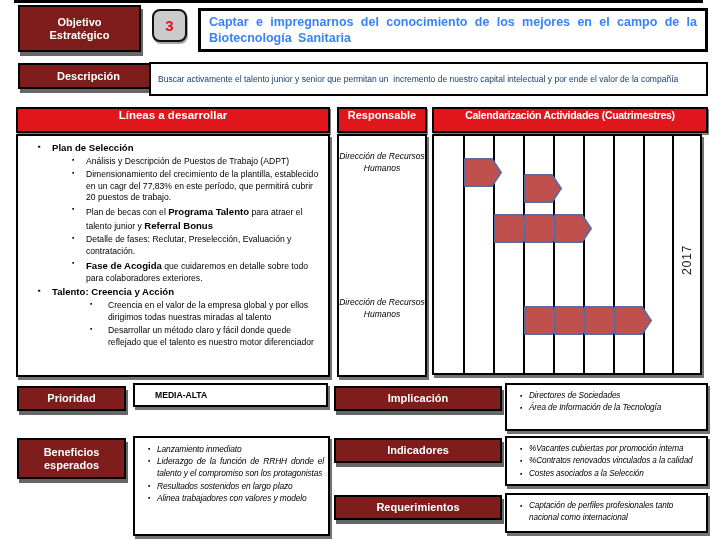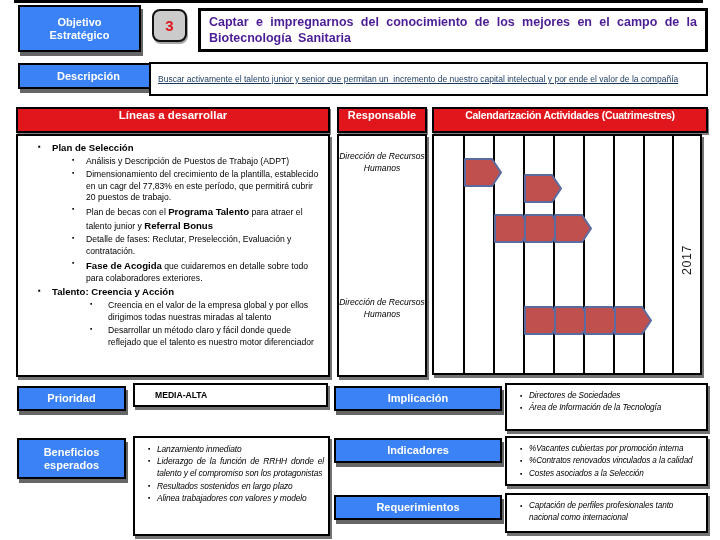--- a/index.html
+++ b/index.html
@@ -1,38 +1,38 @@
 <!DOCTYPE html>
 <html><head>
 <meta charset="utf-8">
 <style>
   html,body{margin:0;padding:0;background:#fff;}
   body{width:720px;height:540px;overflow:hidden;position:relative;
        font-family:"Liberation Sans",sans-serif;color:#000;}
   .abs{position:absolute;box-sizing:border-box;}
-  .redbox{background:#3b82f6;border:2px solid #000;color:#fff;font-weight:bold;
+  .redbox{background:#7f1d1d;border:2px solid #000;color:#fff;font-weight:bold;
           display:flex;align-items:center;justify-content:center;text-align:center;
           box-shadow:2px 4px 0 rgba(0,0,0,0.6);line-height:1.15;}
   .whitebox{background:#fff;border:2.5px solid #000;box-shadow:2px 3px 0 rgba(0,0,0,0.55);}
   .redhdr{background:#E0161C;border:2px solid #000;color:#fff;font-weight:bold;
           display:flex;align-items:flex-start;justify-content:center;
           box-shadow:1px 2px 0 rgba(0,0,0,0.5);}
   #topline{left:14px;top:0;width:689px;height:2.5px;background:#000;}
   #objetivo{left:18px;top:5px;width:123px;height:47px;font-size:11px;padding:2px 14px;}
   #badge3{left:152px;top:9px;width:35px;height:33px;background:#CBCBCB;border:2px solid #111;
           border-radius:8px;display:flex;align-items:center;justify-content:center;
           color:#E0161C;font-weight:bold;font-size:15px;box-shadow:1px 2px 0 rgba(0,0,0,0.35);}
   #titlebox{left:198px;top:8px;width:510px;height:44px;border:3px solid #000;background:#fff;
             display:flex;align-items:center;}
-  #titlebox .ttl{color:#4c1d95;font-weight:bold;font-size:12.5px;line-height:1.3;
+  #titlebox .ttl{color:#3b82f6;font-weight:bold;font-size:12.5px;line-height:1.3;
                  text-align:justify;word-spacing:3px;padding:0 8px;width:100%;}
   #descred{left:18px;top:63px;width:141px;height:26px;font-size:11px;}
   #descbox{left:149px;top:62px;width:559px;height:34px;border:2.5px solid #000;background:#fff;
            display:flex;align-items:center;}
-  #descbox .dtx{color:#17375D;font-size:8.5px;padding-left:7px;white-space:pre;text-decoration:underline;}
+  #descbox .dtx{color:#17375D;font-size:8.5px;padding-left:7px;white-space:pre;}
   #lineashdr{left:16px;top:107px;width:314px;height:26px;font-size:11.5px;}
   #lineasbox{left:16px;top:134px;width:314px;height:243px;padding:4px 6px 0 0;}
   .li{display:flex;line-height:1.38;margin-top:1px;}
   .li .blt{flex:0 0 auto;}
   .li .txt{flex:1 1 auto;}
   .lvl1{margin-left:20px;font-weight:bold;font-size:10px;}
   .lvl1 .blt{width:14px;font-size:8px;}
   .lvl2{margin-left:54px;font-size:8.6px;}
   .lvl2 .blt{width:14px;font-size:6.5px;}
   .lvl3{margin-left:72px;font-size:8.6px;}

